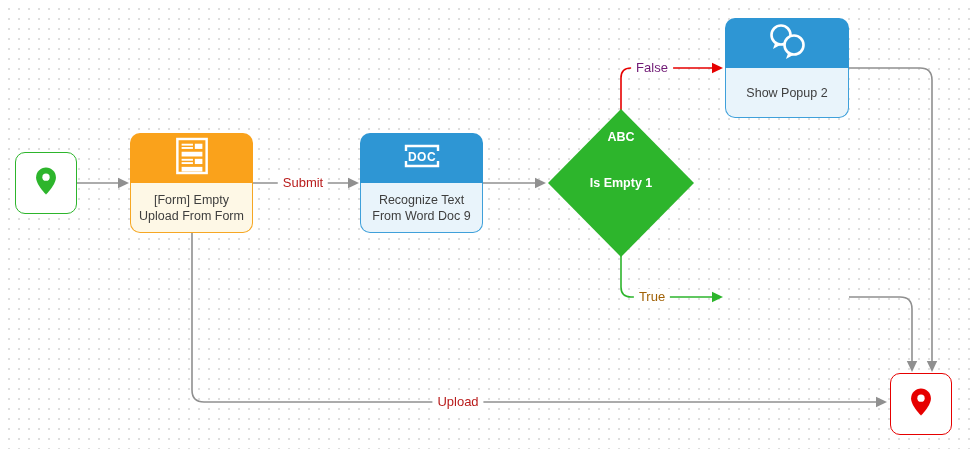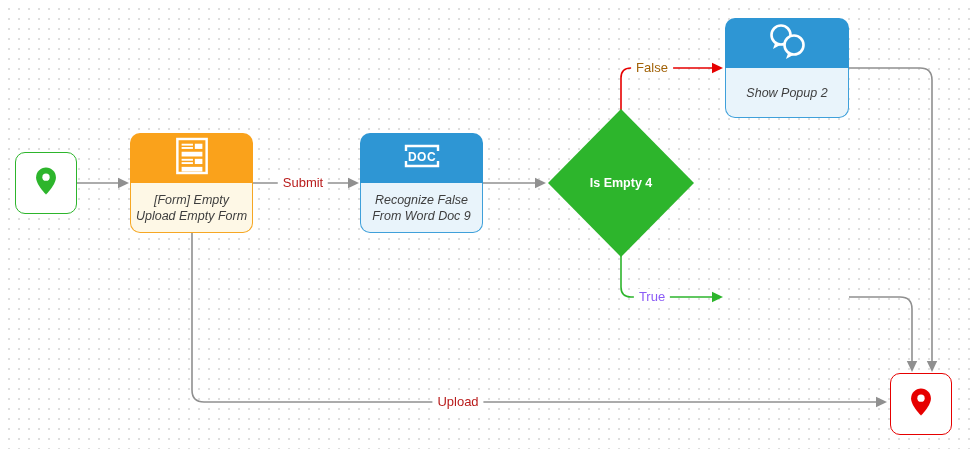--- a/index.html
+++ b/index.html
@@ -14,40 +14,40 @@
     background-image:radial-gradient(circle, #dedede 1.1px, transparent 1.1px);
     background-size:10px 10px;
     background-position:4px 4px;
   }
   svg.edges{position:absolute;left:0;top:0;width:975px;height:449px;pointer-events:none;}
   .edge-label{
     position:absolute;transform:translate(-50%,-50%);
     background:#ffffff;padding:0 5px;font-size:13px;color:#b91c1c;
     white-space:nowrap;line-height:16px;
   }
-  .edge-label.red{color:#a16207;}
-  .edge-label.green{color:#8b5cf6;}
+  .edge-label.red{color:#701a75;}
+  .edge-label.green{color:#a16207;}
 
   .node{position:absolute;box-sizing:border-box;}
   .terminal{
     width:62px;height:62px;border-radius:10px;background:#ffffff;
     display:flex;align-items:center;justify-content:center;
   }
   .terminal.start{border:1.6px solid #2db52c;}
   .terminal.end{border:1.6px solid #e60000;}
 
   .task{width:123px;height:100px;}
   .task .hdr{
     height:50px;border-radius:10px 10px 0 0;
     display:flex;align-items:center;justify-content:center;
   }
   .task .bdy{
     height:50px;border-radius:0 0 10px 10px;box-sizing:border-box;
     display:flex;flex-direction:column;align-items:center;justify-content:center;
-    font-size:12.5px;line-height:1.28;color:#3e3e3e;text-align:center;font-style:italic;
+    font-size:12.5px;line-height:1.28;color:#3e3e3e;text-align:center;
   }
   .task.orange .hdr{background:#faa21b;}
   .task.orange .bdy{background:#fef8e6;border:1px solid #f6a723;border-top:none;}
   .task.blue .hdr{background:#2e96d4;}
   .task.blue .bdy{background:#e9f4fb;border:1px solid #3fa0da;border-top:none;}
 
   .decision{left:546px;top:108px;width:150px;height:150px;}
   .decision .dtext{
     position:absolute;left:0;width:100%;text-align:center;
     color:#ffffff;font-weight:bold;font-size:12.5px;
@@ -123,45 +123,46 @@
           <rect x="7" y="15.5" width="22" height="5" fill="#ffffff"></rect>
           <rect x="7" y="23" width="12" height="2" fill="#ffffff"></rect>
           <rect x="7" y="26.5" width="12" height="2" fill="#ffffff"></rect>
           <rect x="21" y="23" width="8" height="5.5" fill="#ffffff"></rect>
           <rect x="7" y="31.5" width="22" height="5" fill="#ffffff"></rect>
         </svg>
       </span>
     </div>
     <div class="bdy">
       <span>[Form] Empty</span>
-      <span>Upload Empty Form</span>
+      <span>Upload From Form</span>
     </div>
   </div>
 
   <div class="node task blue" style="left:360px;top:133px;border-radius:25px;">
     <div class="hdr">
       <span>
         <svg width="42" height="28" viewBox="0 0 42 28">
           <path d="M5 9 V4 H37 V9" fill="none" stroke="#ffffff" stroke-width="2.4"></path>
           <path d="M5 19 V24 H37 V19" fill="none" stroke="#ffffff" stroke-width="2.4"></path>
           <text x="21" y="18.5" text-anchor="middle" font-family="Liberation Sans, sans-serif" font-size="12" font-weight="bold" letter-spacing="0.5" fill="#ffffff">DOC</text>
         </svg>
       </span>
     </div>
     <div class="bdy">
-      <span>Recognize False</span>
+      <span>Recognize Text</span>
       <span>From Word Doc 9</span>
     </div>
   </div>
 
   <div class="node decision">
     <svg width="150" height="150" viewBox="0 0 150 150">
       <polygon points="75,1 148,75 75,149 2,75" fill="#2db52c"></polygon>
     </svg>
-    <div class="dtext dlabel">Is Empty 4</div>
+    <div class="dtext dtag">ABC</div>
+    <div class="dtext dlabel">Is Empty 1</div>
   </div>
 
   <div class="node task blue" style="left:725px;top:18px;width:124px;">
     <div class="hdr">
       <span>
         <svg width="44" height="38" viewBox="0 0 44 38">
           <circle cx="16" cy="13" r="9.5" fill="none" stroke="#ffffff" stroke-width="2.6"></circle>
           <path d="M10.5 20 L8 27 L16 22.4 Z" fill="#ffffff"></path>
           <circle cx="29" cy="23" r="9.5" fill="#2e96d4" stroke="#ffffff" stroke-width="2.6"></circle>
           <path d="M23.5 30 L21 37 L29 32.4 Z" fill="#ffffff"></path>

